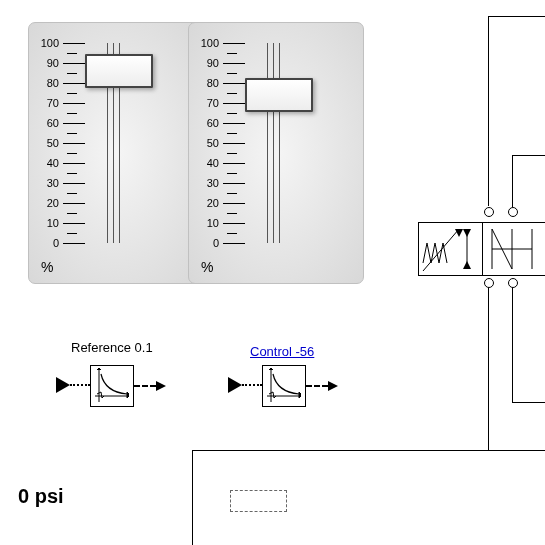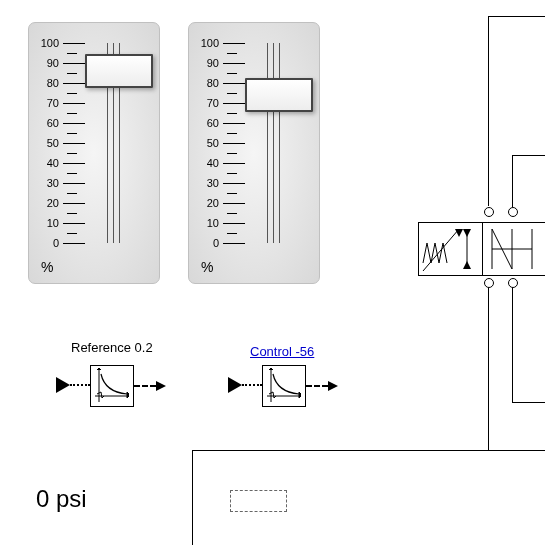--- a/index.html
+++ b/index.html
@@ -12,20 +12,21 @@
     position: relative;
     overflow: hidden;
   }
   .slider-panel {
     position: absolute;
     width: 130px;
     height: 260px;
     background: radial-gradient(ellipse at center, #f5f5f5 0%, #d8d8d8 100%);
     border: 1px solid #c0c0c0;
     border-radius: 7px;
+    padding-left: 44px;
   }
   #slider1 { left: 28px; top: 22px; }
   #slider2 { left: 188px; top: 22px; }
   .scale {
     position: absolute;
     left: 10px;
     top: 20px;
     width: 55px;
     height: 200px;
   }
@@ -135,24 +136,24 @@
     width: 0; height: 0;
     border-top: 5px solid transparent;
     border-bottom: 5px solid transparent;
     border-left: 10px solid #000;
     top: 381px;
   }
   #ao1 { left: 156px; }
   #ao2 { left: 328px; }
   .pressure {
     position: absolute;
-    left: 36px;
+    left: 18px;
     top: 485px;
-    font-size: 24px;
-    font-weight: normal;
+    font-size: 20px;
+    font-weight: bold;
   }
   .dashed-box {
     position: absolute;
     left: 230px;
     top: 490px;
     width: 55px;
     height: 20px;
     border: 1px dashed #666;
   }
   
@@ -330,21 +331,21 @@
     </div>
   <div class="track">
     <div class="rail r1"></div>
       <div class="rail r2"></div>
       <div class="rail r3"></div>
   </div>
   <div class="knob" id="knob2" style="top: 55px;"></div>
   <div class="unit">%</div>
 </div>
 
-<div class="block-label" id="labelRef">Reference 0.2</div>
+<div class="block-label" id="labelRef">Reference 0.1</div>
 <div class="block-label" id="labelCtrl">Control -56</div>
 
 <div class="tri-in" id="tri1"></div>
 <div class="dashes-in" id="din1"></div>
 <div class="func-block" id="fb1">
   <svg viewBox="0 0 42 40">
     <line x1="8" y1="4" x2="8" y2="36" stroke="#000"></line>
     <line x1="4" y1="30" x2="38" y2="30" stroke="#000"></line>
     <polyline points="6,28 10,26 11,32 13,30" fill="none" stroke="#000"></polyline>
     <polyline points="38,28 36,26 36,32 38,30" fill="#000" stroke="#000"></polyline>

